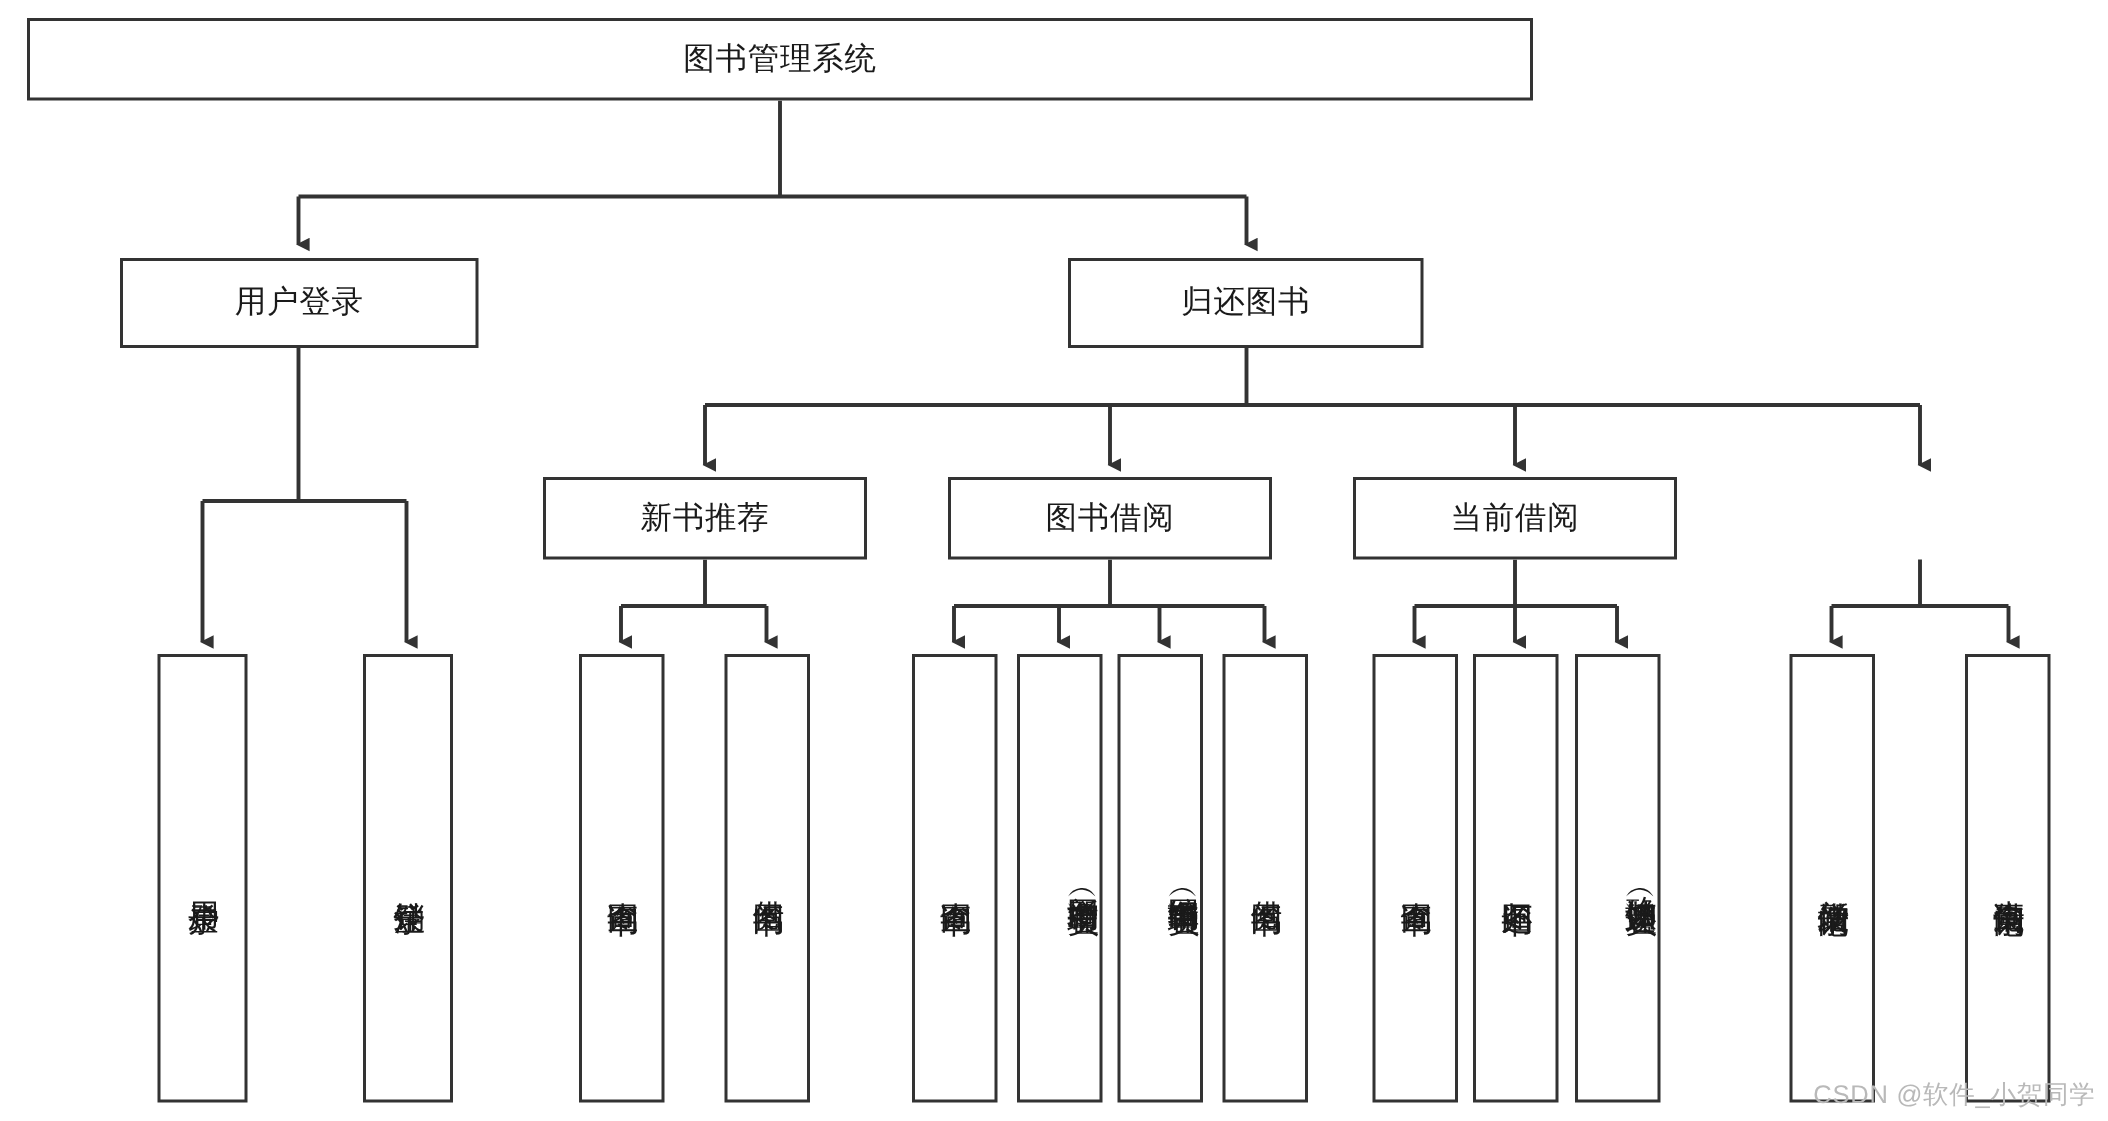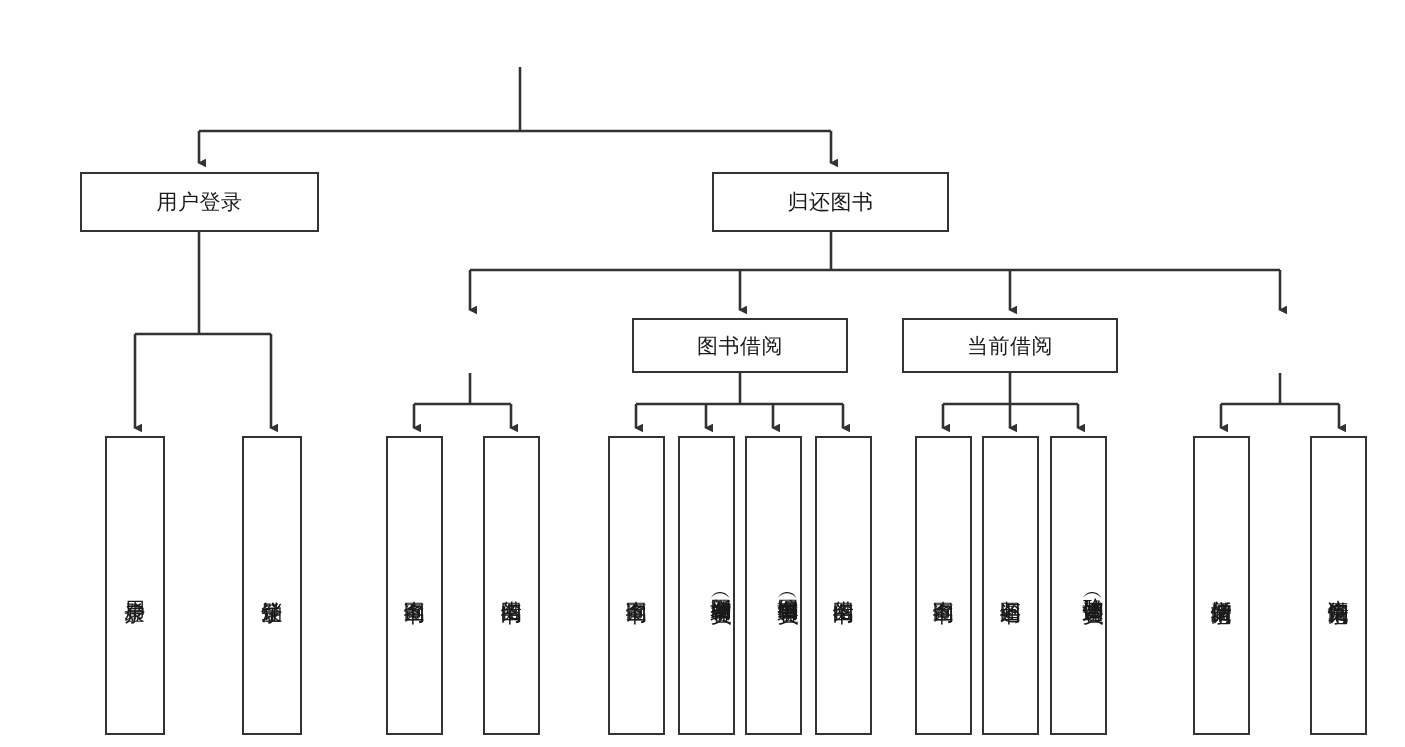--- a/index.html
+++ b/index.html
@@ -114,28 +114,34 @@
       <path d="M1010,404 L1010,428" marker-end="url(#arrow)"></path>
       <path d="M1078,404 L1078,428" marker-end="url(#arrow)"></path>
 
       <path d="M1280,373 L1280,404"></path>
       <path d="M1221,404 L1339,404"></path>
       <path d="M1221,404 L1221,428" marker-end="url(#arrow)"></path>
       <path d="M1339,404 L1339,428" marker-end="url(#arrow)"></path>
     </g>
   </svg>
 
+  <div class="node horiz" style="left:18px; top:12px; width:1004px; height:55px;">
+    <span class="label">图书管理系统</span>
+  </div>
 
   <div class="node horiz" style="left:80px; top:172px; width:239px; height:60px;">
     <span class="label">用户登录</span>
   </div>
   <div class="node horiz" style="left:712px; top:172px; width:237px; height:60px;">
     <span class="label">归还图书</span>
   </div>
 
+  <div class="node horiz" style="left:362px; top:318px; width:216px; height:55px;">
+    <span class="label">新书推荐</span>
+  </div>
   <div class="node horiz" style="left:902px; top:318px; width:216px; height:55px;">
     <span class="label">当前借阅</span>
   </div>
   <div class="node horiz" style="left:632px; top:318px; width:216px; height:55px;">
     <span class="label">图书借阅</span>
   </div>
 
   <div class="node vert centered" style="left:105px; top:436px; width:60px; height:299px;">
     <span class="label">用户登录</span>
   </div>
@@ -173,14 +179,15 @@
     <span class="label">确认归还（管理员）</span>
   </div>
 
   <div class="node vert centered" style="left:1193px; top:436px; width:57px; height:299px;">
     <span class="label">新增借阅记录</span>
   </div>
   <div class="node vert centered" style="left:1310px; top:436px; width:57px; height:299px;">
     <span class="label">查询借阅记录</span>
   </div>
 
+  <div id="watermark">CSDN @软件_小贺同学</div>
 
 </div>
 
 </body></html>

